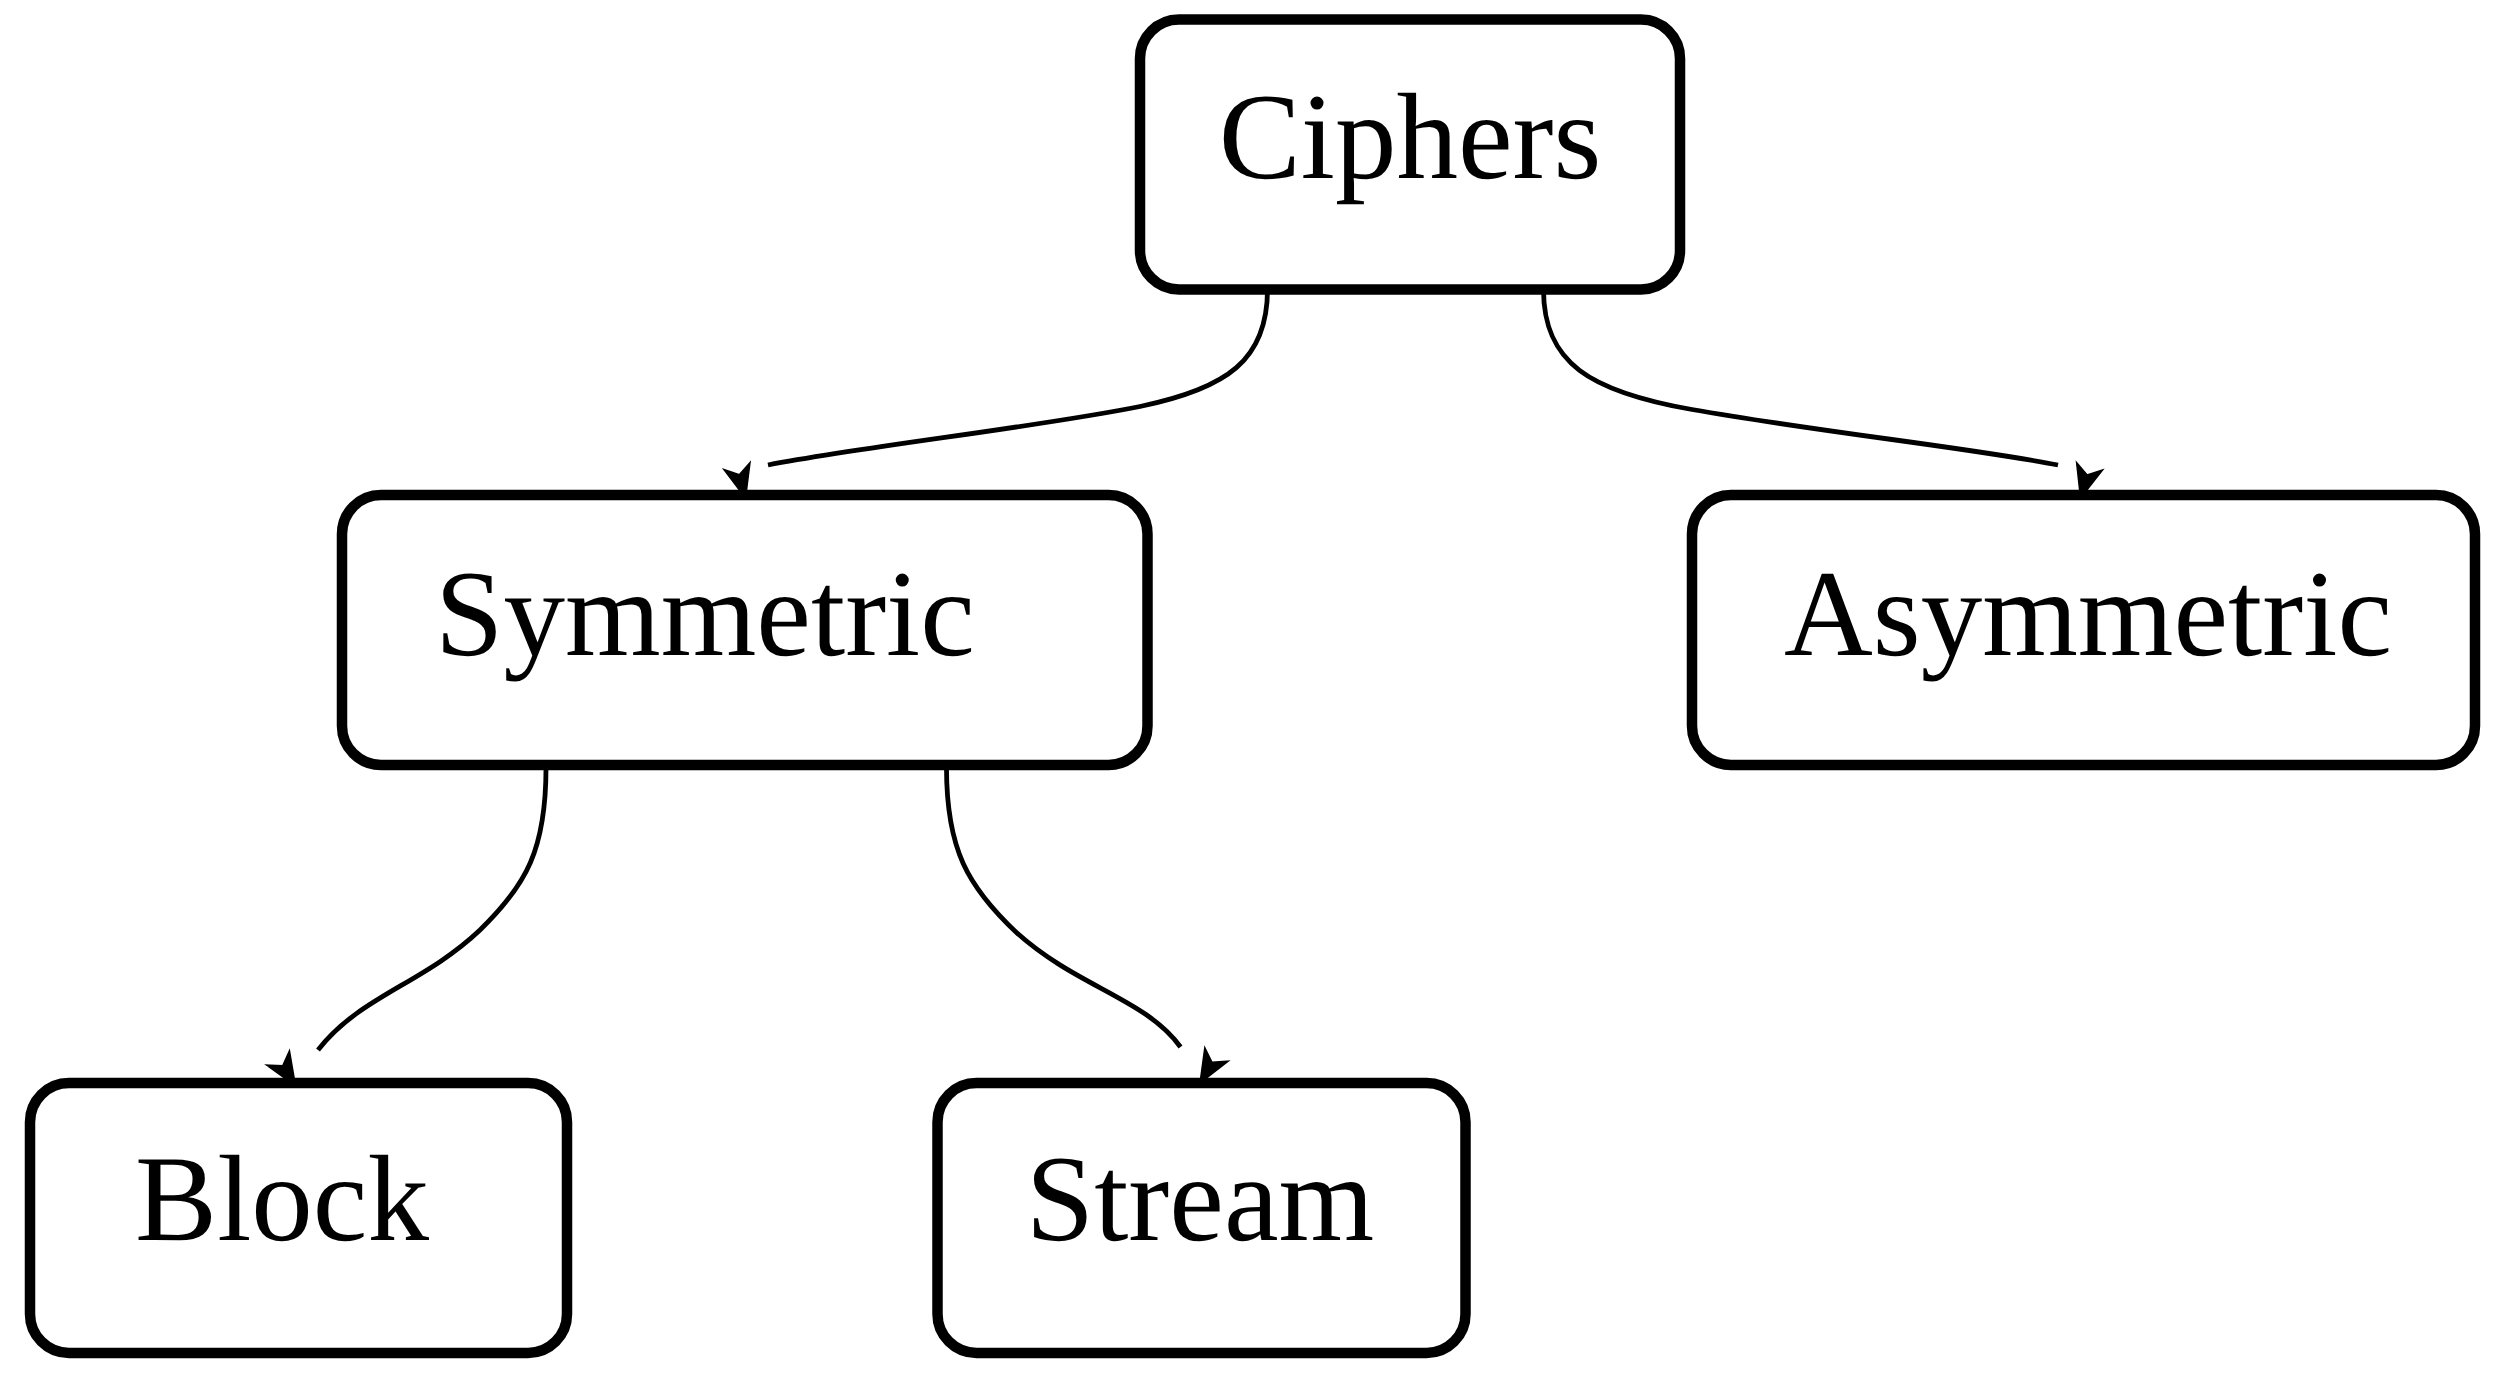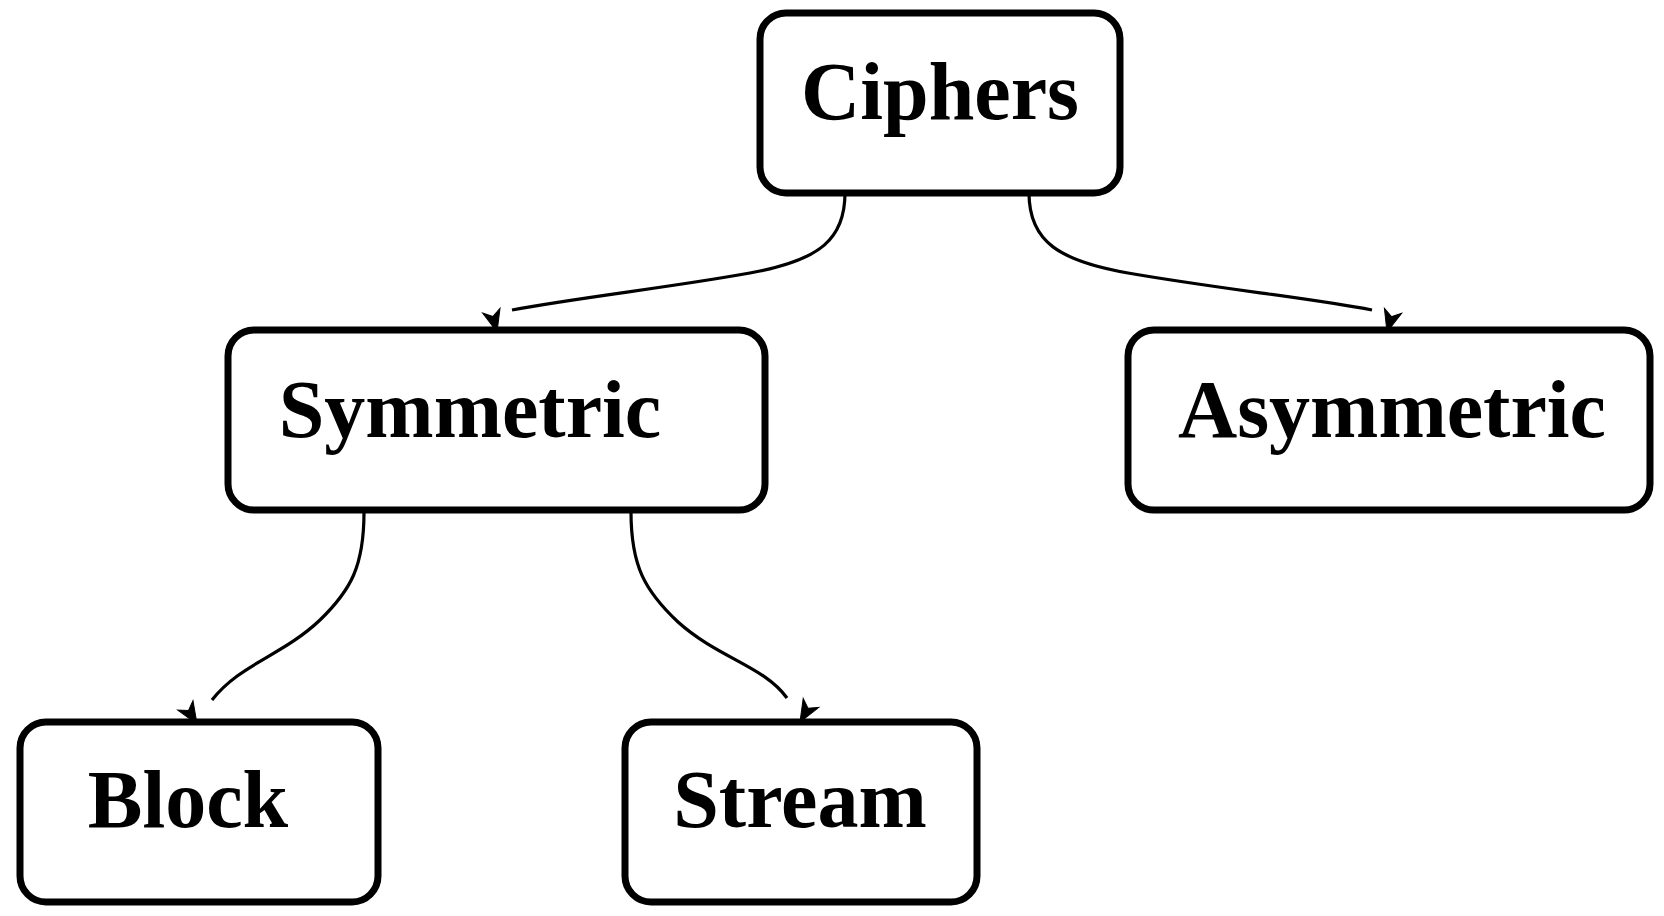--- a/index.html
+++ b/index.html
@@ -41,21 +41,21 @@
   }
   .edge-arrow {
     fill: #000000;
     stroke: #000000;
     stroke-width: 1;
   }
 </style>
 </head>
 <body>
 
-<div id="canvas" style="background: rgb(255, 255, 255); font-weight: bold;">
+<div id="canvas" style="background: rgb(255, 255, 255);">
   <svg id="graph-svg" viewBox="0 0 1664 916" xmlns="http://www.w3.org/2000/svg">
 
     <g>
       <g>
         <path class="edge-path" d="M 845 193 C 845 240 818 259 760 271 C 690 285 580 297 512 310" stroke="#000000"></path>
         <polygon class="edge-arrow" points="0,0 -9,-22 0,-16 9,-22" transform="translate(497,332) rotate(-15)" fill="#000000" stroke="#000000"></polygon>
       </g>
       <g>
         <path class="edge-path" d="M 1029 193 C 1029 242 1060 261 1128 273 C 1220 289 1310 298 1372 310" stroke="#000000"></path>
         <polygon class="edge-arrow" points="0,0 -9,-22 0,-16 9,-22" transform="translate(1387,332) rotate(16)" fill="#000000" stroke="#000000"></polygon>

